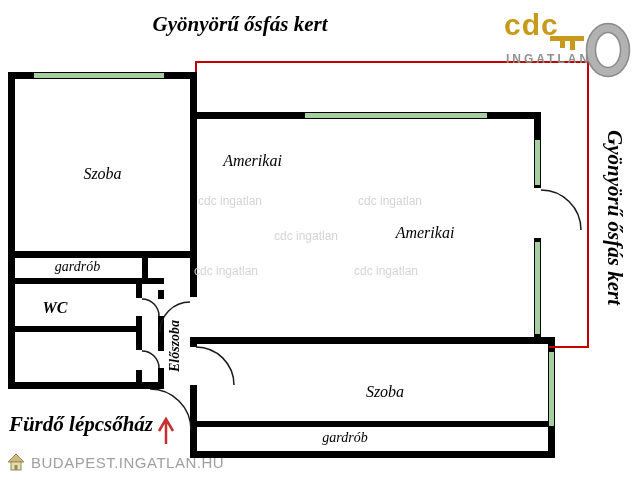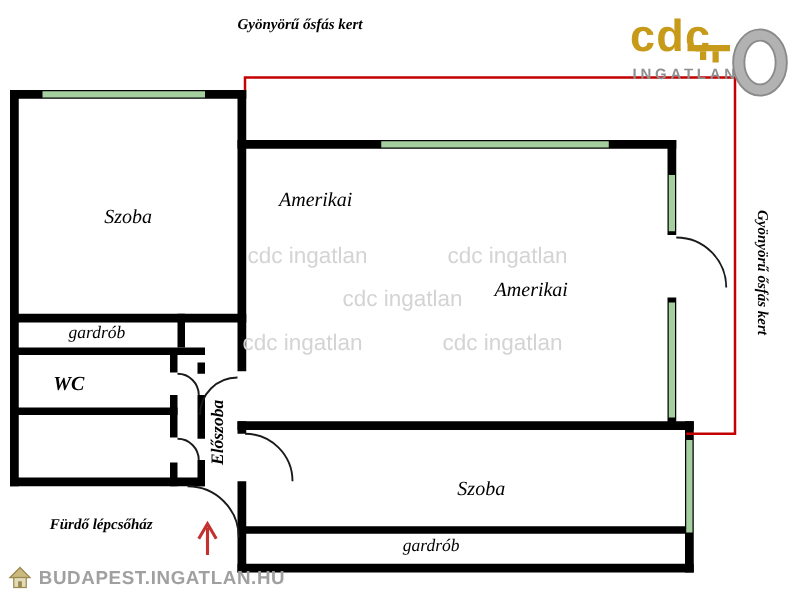--- a/index.html
+++ b/index.html
@@ -2,35 +2,35 @@
 <html><head>
 <meta charset="utf-8">
 <style>
   html,body{margin:0;padding:0;background:#fff;}
   #canvas{position:relative;width:640px;height:480px;background:#ffffff;overflow:hidden;
           font-family:"Liberation Serif",serif;}
   .w{position:absolute;background:#000;}
   .win{position:absolute;background:#a6cfa0;}
   .lbl{position:absolute;font-style:italic;color:#000;text-align:center;white-space:nowrap;}
   .b{font-weight:bold;}
-  .s16{font-size:16px;} .s15{font-size:12px;} .s14{font-size:14px;}
+  .s16{font-size:16px;} .s15{font-size:21px;} .s14{font-size:14px;}
   .v-down{writing-mode:vertical-rl;}
   .v-up{writing-mode:vertical-rl;transform:rotate(180deg);}
-  .wm{position:absolute;font-family:"Liberation Sans",sans-serif;font-size:18px;color:#d4d4d4;white-space:nowrap;}
+  .wm{position:absolute;font-family:"Liberation Sans",sans-serif;font-size:12px;color:#d4d4d4;white-space:nowrap;}
   #overlay{position:absolute;left:0;top:0;width:640px;height:480px;pointer-events:none;}
   #logo{position:absolute;left:494px;top:6px;width:146px;height:78px;}
   #logo .cdc{position:absolute;left:10px;top:2px;font-family:"Liberation Sans",sans-serif;
-             font-weight:bold;font-size:36px;color:#c79a1a;letter-spacing:1px;}
+             font-weight:bold;font-size:30px;color:#c79a1a;letter-spacing:1px;}
   #logo .shaft{position:absolute;left:56px;top:30px;width:34px;height:5px;background:#c79a1a;}
   #logo .tooth1{position:absolute;left:66px;top:35px;width:5px;height:7px;background:#c79a1a;}
   #logo .tooth2{position:absolute;left:76px;top:35px;width:5px;height:9px;background:#c79a1a;}
   #logo .sub{position:absolute;left:12px;top:46px;font-family:"Liberation Sans",sans-serif;
              font-size:12px;letter-spacing:3px;color:#8f8f8f;font-weight:bold;}
   #footer{position:absolute;left:6px;top:452px;display:flex;align-items:center;gap:5px;
-          font-family:"Liberation Sans",sans-serif;font-weight:bold;font-size:15px;
+          font-family:"Liberation Sans",sans-serif;font-weight:normal;font-size:15px;
           color:#a0a0a0;letter-spacing:0.5px;}
 </style>
 </head>
 <body>
 
 <div id="canvas">
 
   <div class="w" style="left:8px;top:72px;width:189px;height:7px;"></div>
   <div class="w" style="left:8px;top:72px;width:7px;height:317px;"></div>
   <div class="w" style="left:8px;top:251px;width:189px;height:7px;"></div>

